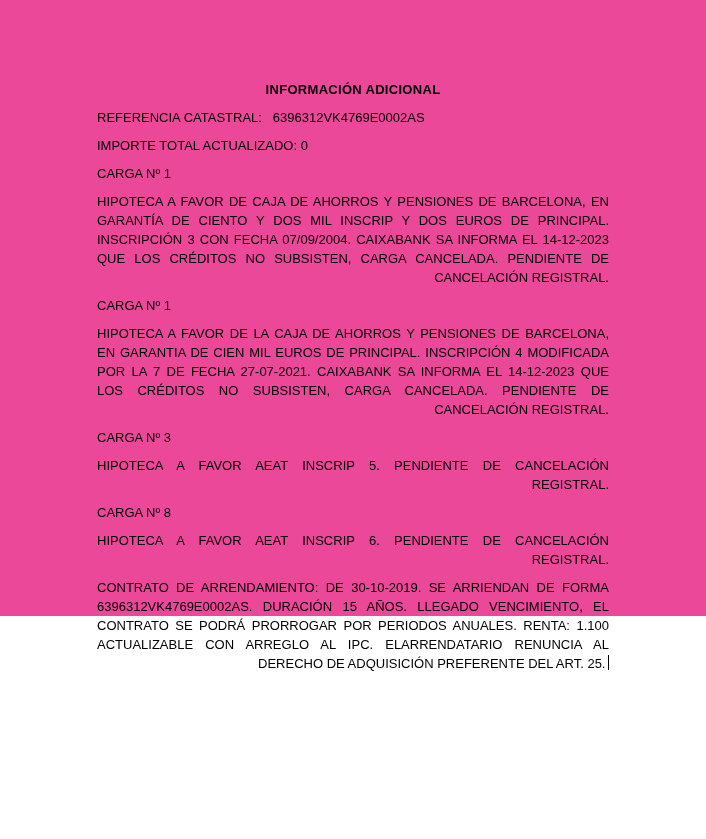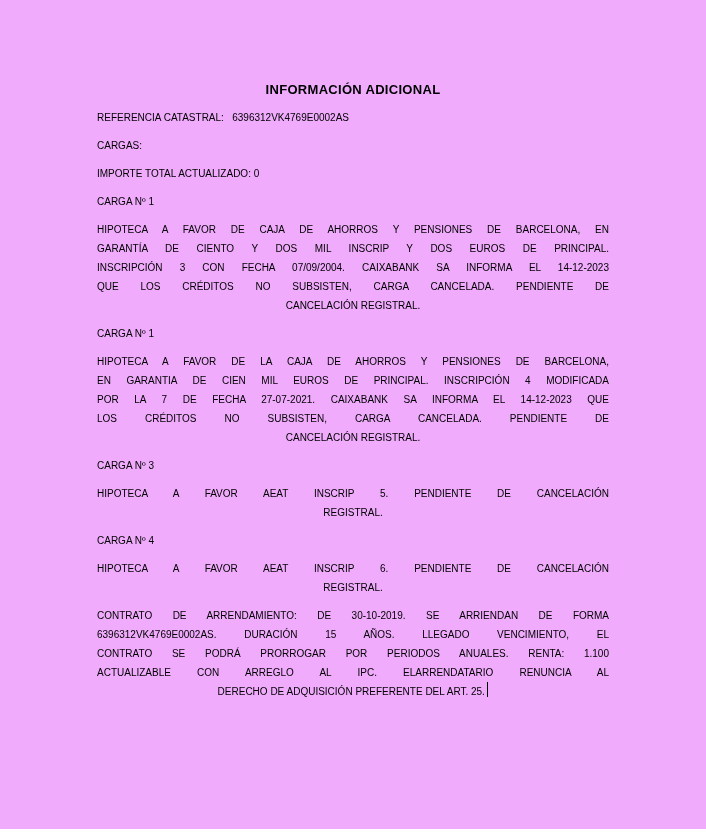--- a/index.html
+++ b/index.html
@@ -10,65 +10,64 @@
   body {
     width: 706px;
     height: 839px;
     overflow: hidden;
     font-family: "Liberation Sans", sans-serif;
     color: #000000;
   }
   .page {
     position: relative;
     width: 706px;
-    height: 829px;
-    background: #f0abfc;
+    height: 616px;
+    background: #ec4899;
     box-sizing: border-box;
     padding: 80px 97px 0 97px;
   }
   .doc-title {
     font-size: 13px;
     font-weight: 700;
     line-height: 19px;
     text-align: center;
     margin-bottom: 9px;
     letter-spacing: 0.3px;
   }
   .block {
-    font-size: 10px;
+    font-size: 13px;
     line-height: 19px;
     margin-bottom: 9px;
   }
   .block:last-child { margin-bottom: 12px; }
   .jline {
     text-align: justify;
     text-align-last: justify;
     white-space: nowrap;
   }
   .lline {
-    text-align: center;
+    text-align: right;
     white-space: nowrap;
   }
   .cursor {
     display: inline-block;
     width: 1.5px;
     height: 15px;
     background: #000000;
     margin-left: 2px;
     vertical-align: -2px;
   }
 </style>
 </head>
 <body>
 
 <div class="page">
   <div class="doc-title">INFORMACIÓN ADICIONAL</div>
   <div id="doc-blocks">
       <div class="block">REFERENCIA CATASTRAL:&nbsp;&nbsp;&nbsp;6396312VK4769E0002AS</div>
-      <div class="block">CARGAS:</div>
       <div class="block">IMPORTE TOTAL ACTUALIZADO: 0</div>
       <div class="block">CARGA Nº 1</div>
       <div class="block">
         <div class="jline">HIPOTECA A FAVOR DE CAJA DE AHORROS Y PENSIONES DE BARCELONA, EN</div>
         <div class="jline">GARANTÍA DE CIENTO Y DOS MIL INSCRIP Y DOS EUROS DE PRINCIPAL.</div>
         <div class="jline">INSCRIPCIÓN 3 CON FECHA 07/09/2004. CAIXABANK SA INFORMA EL 14-12-2023</div>
         <div class="jline">QUE LOS CRÉDITOS NO SUBSISTEN, CARGA CANCELADA. PENDIENTE DE</div>
         <div class="lline">CANCELACIÓN REGISTRAL.</div>
       </div>
       <div class="block">CARGA Nº 1</div>
@@ -77,21 +76,21 @@
         <div class="jline">EN GARANTIA DE CIEN MIL EUROS DE PRINCIPAL. INSCRIPCIÓN 4 MODIFICADA</div>
         <div class="jline">POR LA 7 DE FECHA 27-07-2021. CAIXABANK SA INFORMA EL 14-12-2023 QUE</div>
         <div class="jline">LOS CRÉDITOS NO SUBSISTEN, CARGA CANCELADA. PENDIENTE DE</div>
         <div class="lline">CANCELACIÓN REGISTRAL.</div>
       </div>
       <div class="block">CARGA Nº 3</div>
       <div class="block">
         <div class="jline">HIPOTECA A FAVOR AEAT INSCRIP 5. PENDIENTE DE CANCELACIÓN</div>
         <div class="lline">REGISTRAL.</div>
       </div>
-      <div class="block">CARGA Nº 4</div>
+      <div class="block">CARGA Nº 8</div>
       <div class="block">
         <div class="jline">HIPOTECA A FAVOR AEAT INSCRIP 6. PENDIENTE DE CANCELACIÓN</div>
         <div class="lline">REGISTRAL.</div>
       </div>
       <div class="block">
         <div class="jline">CONTRATO DE ARRENDAMIENTO: DE 30-10-2019. SE ARRIENDAN DE FORMA</div>
         <div class="jline">6396312VK4769E0002AS. DURACIÓN 15 AÑOS. LLEGADO VENCIMIENTO, EL</div>
         <div class="jline">CONTRATO SE PODRÁ PRORROGAR POR PERIODOS ANUALES. RENTA: 1.100</div>
         <div class="jline">ACTUALIZABLE CON ARREGLO AL IPC. ELARRENDATARIO RENUNCIA AL</div>
         <div class="lline">DERECHO DE ADQUISICIÓN PREFERENTE DEL ART. 25.<span class="cursor"></span></div>

